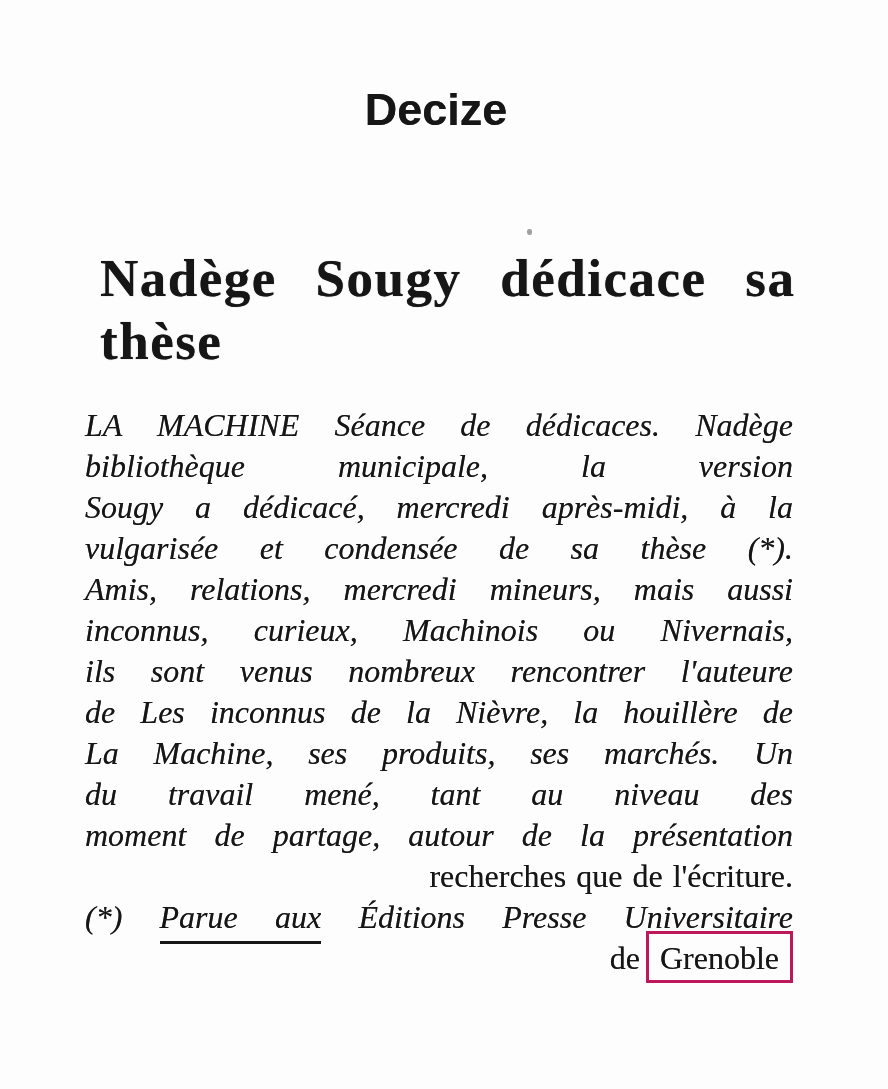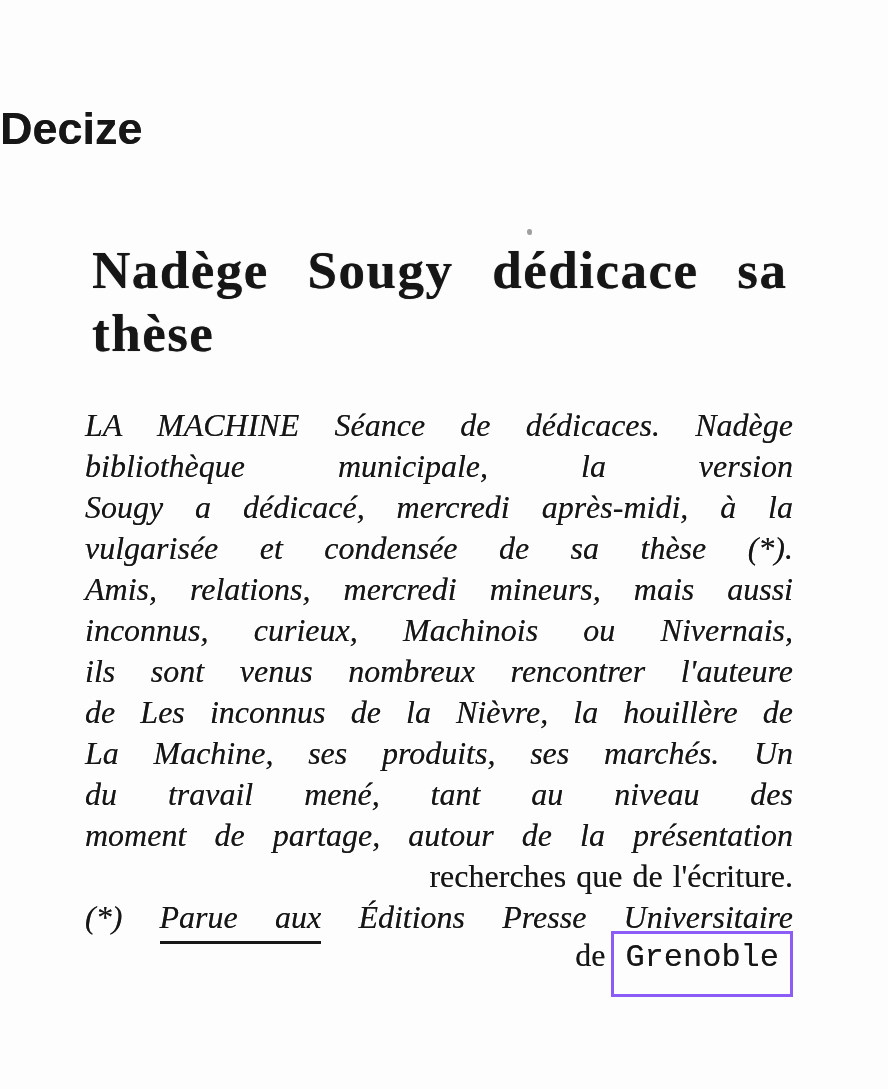--- a/index.html
+++ b/index.html
@@ -9,33 +9,32 @@
     position: relative;
     font-family: "Liberation Serif", serif;
     color: #161616;
     overflow: hidden;
   }
   .page { position: absolute; inset: 0; }
 
   .kicker {
     position: absolute;
     top: 84px; left: 0; width: 872px;
-    text-align: left;
+    text-align: center;
     font-family: "Liberation Sans", sans-serif;
     font-weight: bold;
     font-size: 45px;
     line-height: 52px;
     text-shadow: 0 0 0.6px rgba(20,20,20,0.75);
-    margin-top: 19px;
   }
 
   .headline {
     position: absolute;
     top: 231px; left: 84px; width: 745px;
-    margin: 8px;
+    margin: 16px;
     font-size: 53px;
     font-weight: bold;
     line-height: 63px;
     letter-spacing: 1.5px;
     word-spacing: 24px;
     text-shadow: 0 0 0.7px rgba(20,20,20,0.8);
   }
   .headline .hline { display: block; }
 
   .body-block {
@@ -50,25 +49,24 @@
   .jline { text-align: justify; text-align-last: justify; font-style: italic; }
 
   .ul {
     border-bottom: 3px solid #181818;
     padding-bottom: 6px;
   }
 
   .lastline { margin-top: -7px; }
   .boxed {
     display: inline-block;
-    border: 3px solid #8b5cf6;
-    padding: 8px 11px 20px;
+    border: 3px solid #be185d;
+    padding: 8px 11px 6px;
     line-height: 32px;
     margin-left: -4px;
-    font-family: Liberation Mono, monospace;
   }
 
   .speck {
     position: absolute;
     top: 229px; left: 527px;
     width: 5px; height: 6px;
     background: #6f6f6f;
     border-radius: 50% 50% 40% 60%;
     opacity: 0.65;
   }

